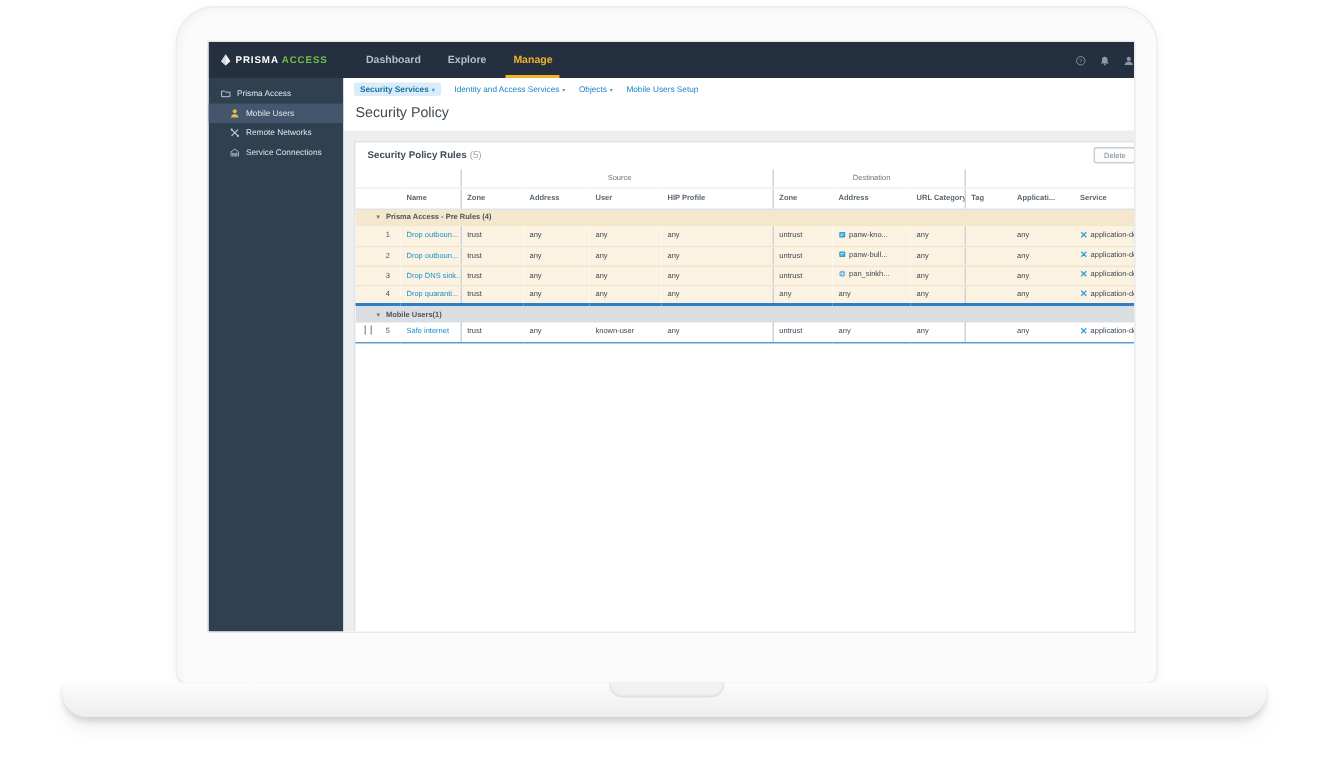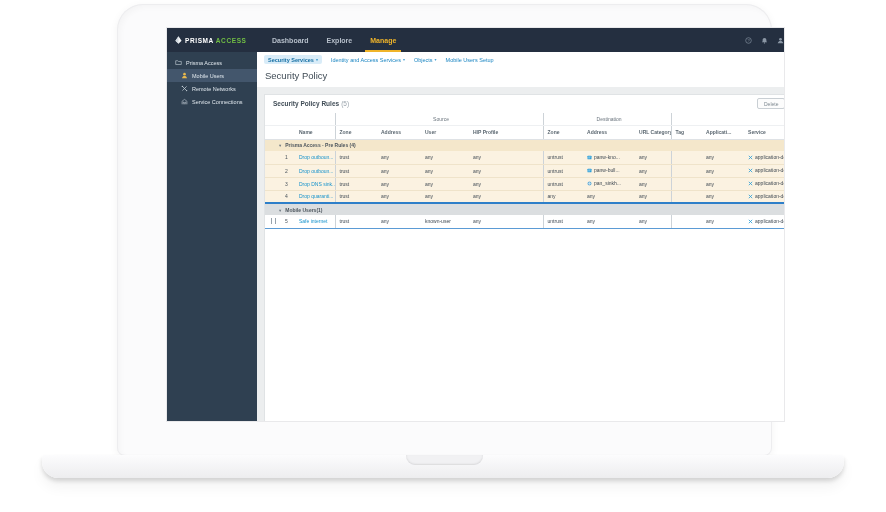--- a/index.html
+++ b/index.html
@@ -12,21 +12,21 @@
     box-shadow:inset 0 0 0 1px #ededef, inset 3px 3px 6px rgba(0,0,0,.03), 0 2px 8px rgba(0,0,0,.05);}
   .laptop-base{position:absolute;left:42px;top:455px;width:802px;height:23px;
     background:linear-gradient(#fcfcfd,#ededef);
     border-radius:3px 3px 16px 16px;
     box-shadow:0 3px 4px rgba(0,0,0,.14), 0 9px 14px rgba(0,0,0,.05);}
   .laptop-notch{position:absolute;left:364px;top:0;width:77px;height:10px;background:#f1f1f3;
     border-radius:0 0 9px 9px;box-shadow:inset 0 -1px 2px rgba(0,0,0,.10);}
 
   
   .screen{position:absolute;left:139px;top:28px;width:617px;height:393px;background:#ffffff;
-    overflow:hidden;box-shadow:0 0 0 1px #e9e9eb;margin-left:28px;}
+    overflow:hidden;box-shadow:0 0 0 1px #e9e9eb;}
 
   
   .topbar{height:24px;background:#242f40;display:flex;align-items:stretch;}
   .logo{display:flex;align-items:center;gap:3px;padding-left:8px;width:76px;flex:0 0 auto;}
   .logo-word{font-size:6.5px;font-weight:bold;letter-spacing:.6px;color:#ffffff;}
   .logo-word .access{color:#71bf44;}
   .tabs{display:flex;align-items:stretch;margin-left:12px;}
   .tab{position:relative;display:flex;align-items:center;padding:0 9px;font-size:7px;font-weight:bold;
     color:#b6bfca;cursor:pointer;}
   .tab.active{color:#f0b429;}

